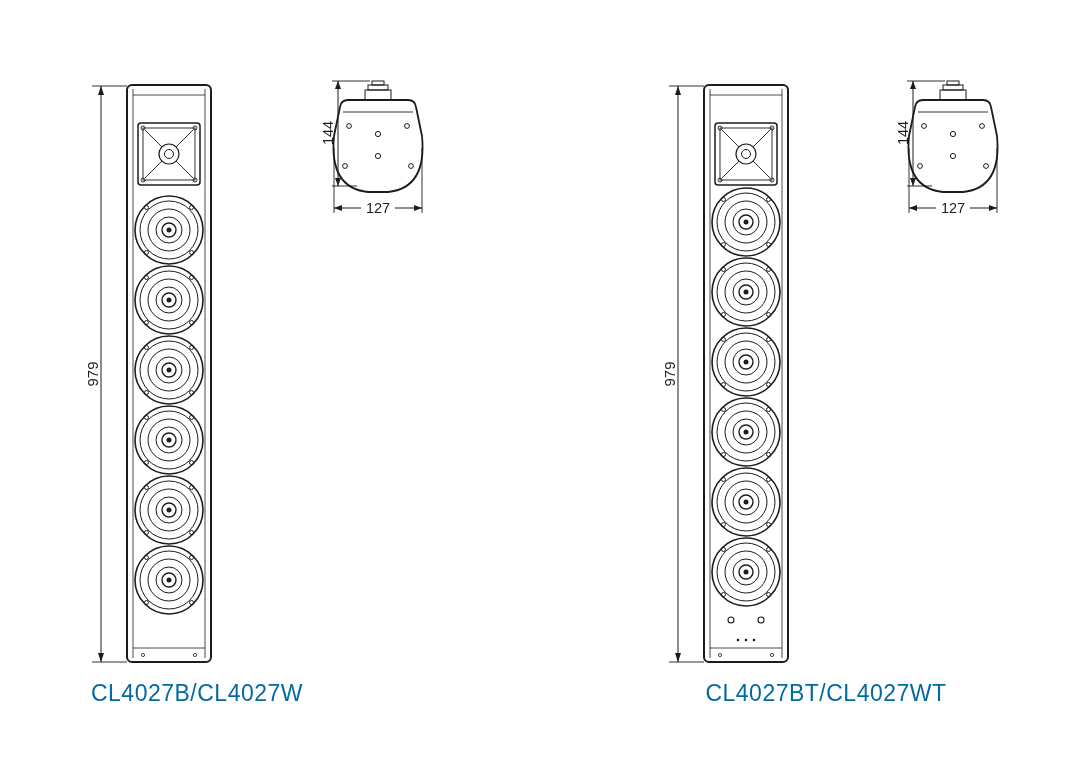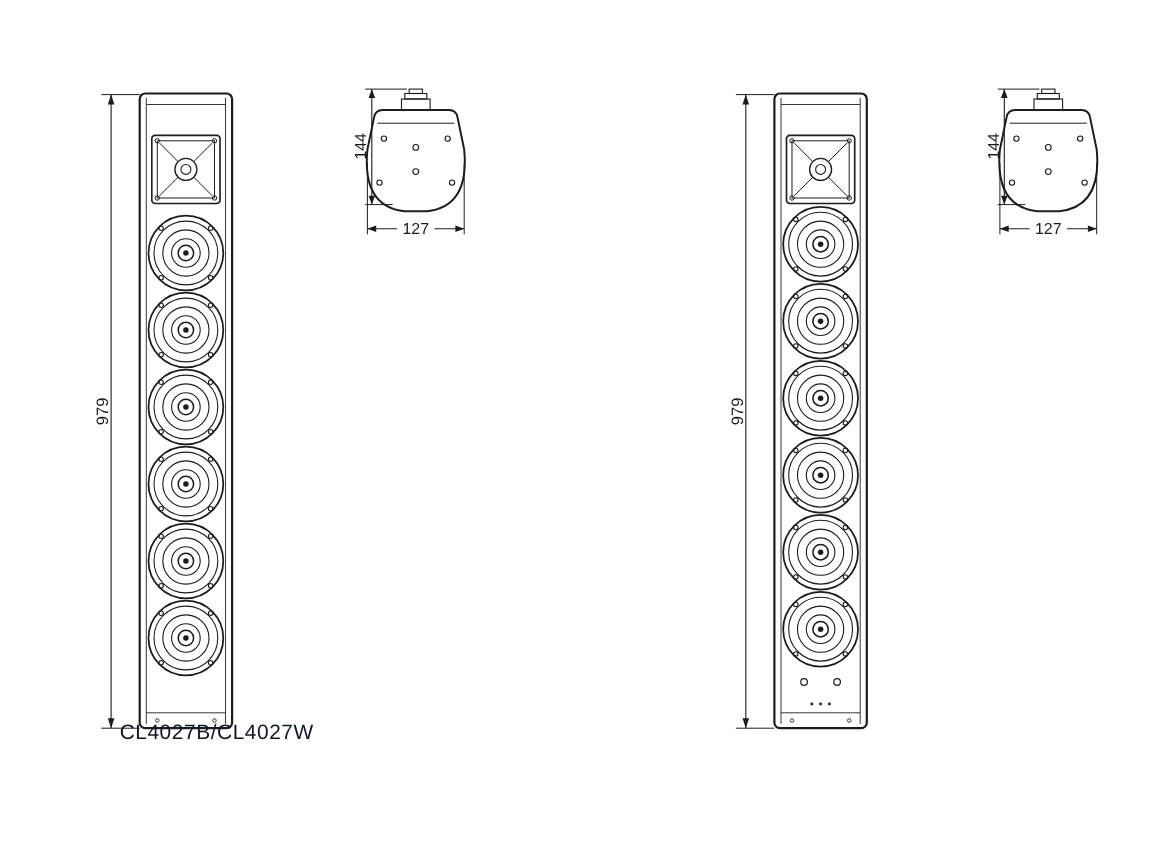--- a/index.html
+++ b/index.html
@@ -6,24 +6,24 @@
   .canvas{
     position:relative;
     width:1066px;height:768px;
     background:#ffffff;
     font-family:"Liberation Sans",sans-serif;
     overflow:hidden;
   }
   .abs{position:absolute;}
   .model-label{
     position:absolute;
-    top:656px;
-    font-size:19px;
+    top:680px;
+    font-size:23px;
     letter-spacing:0.5px;
-    color:#0f172a;
+    color:#0369a1;
     text-align:center;
     font-weight:400;
   }
   svg text{
     font-family:"Liberation Sans",sans-serif;
     fill:#1c1c1c;
   }
 </style>
 </head>
 <body>
@@ -223,14 +223,15 @@
       <line x1="19" y1="130" x2="46" y2="130" stroke="#1c1c1c" stroke-width="1"></line>
       <line x1="80" y1="130" x2="107" y2="130" stroke="#1c1c1c" stroke-width="1"></line>
       <polygon points="19,130 27,127 27,133" fill="#1c1c1c"></polygon>
       <polygon points="107,130 99,127 99,133" fill="#1c1c1c"></polygon>
       <text x="63" y="135" text-anchor="middle" font-size="14.5">127</text>
     </g>
   </svg>
 
   <div class="model-label" style="left:37px;width:320px">CL4027B/CL4027W</div>
 
+  <div class="model-label" style="left:646px;width:360px">CL4027BT/CL4027WT</div>
 
 </div>
 
 </body></html>

